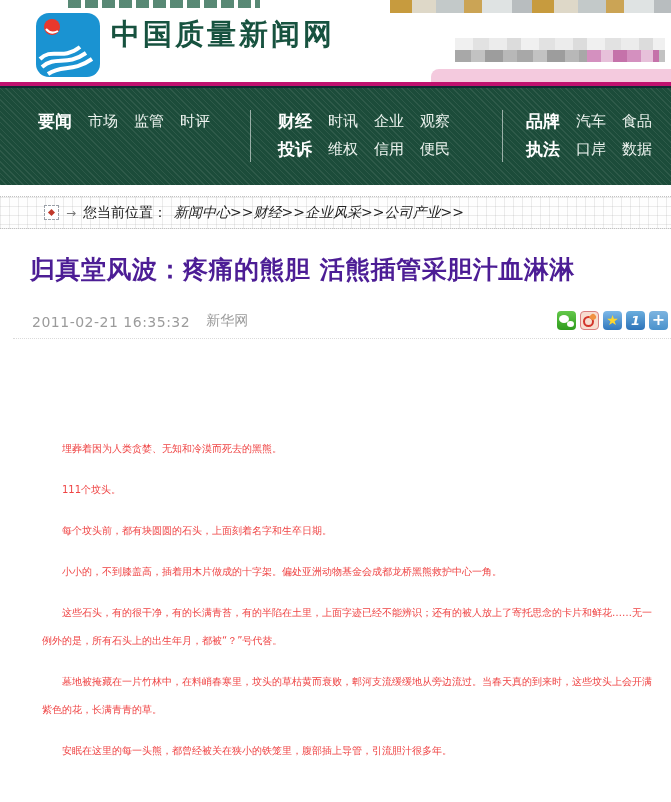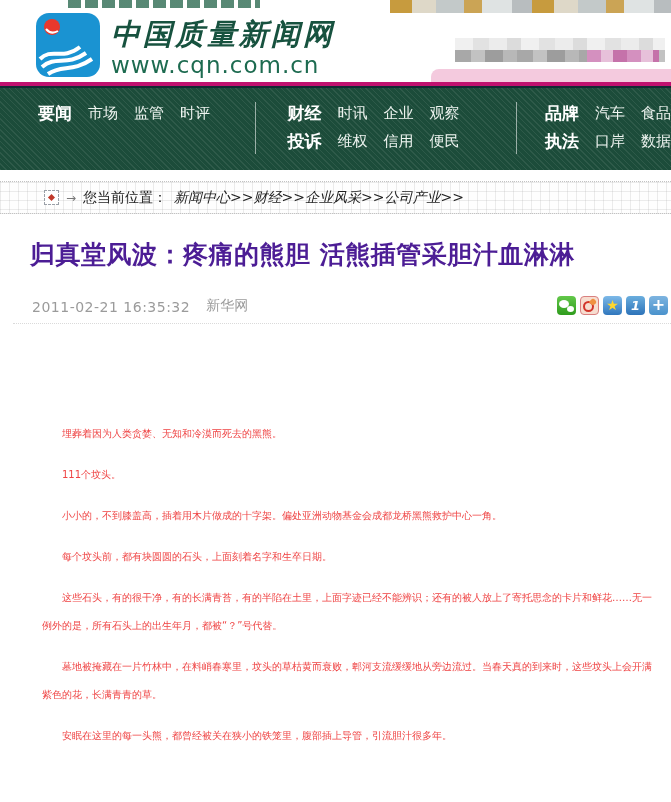--- a/index.html
+++ b/index.html
@@ -13,36 +13,35 @@
     position:absolute;left:68px;top:0;width:192px;height:8px;opacity:.8;
     background:repeating-linear-gradient(90deg,#2e6b52 0 13px,#fff 13px 17px);
   }
   .top-banner{
     position:absolute;right:0;top:0;width:281px;height:13px;
     background:repeating-linear-gradient(90deg,#c79b3e 0 22px,#ded8c8 22px 46px,#c3c9c9 46px 74px,#cba455 74px 92px,#dfe3e3 92px 122px,#b8bdbf 122px 142px);
   }
   .logo-wrap{position:absolute;left:36px;top:13px;display:flex;align-items:flex-start;}
   .logo-icon{width:64px;height:64px;display:block;}
   .logo-text{margin-left:11px;}
-  .site-name{font-size:29px;font-weight:bold;color:#17523f;letter-spacing:3px;line-height:36px;margin-top:3px;white-space:nowrap;font-style:italic;}
+  .site-name{font-size:29px;font-weight:bold;color:#17523f;letter-spacing:3px;line-height:36px;margin-top:3px;white-space:nowrap;}
   .site-url{font-size:23px;color:#1d6b50;line-height:26px;letter-spacing:1px;}
   .header-ad{position:absolute;left:455px;top:38px;width:210px;}
   .header-ad .r1{height:12px;background:repeating-linear-gradient(90deg,#f0f0f0 0 18px,#e2e2e2 18px 34px,#ececec 34px 52px,#dcdcdc 52px 66px);}
   .header-ad .r2{height:12px;position:relative;background:repeating-linear-gradient(90deg,#a8a8a8 0 16px,#c2c2c2 16px 30px,#9d9d9d 30px 48px,#b8b8b8 48px 62px);}
   .header-ad .r2::after{content:"";position:absolute;right:6px;top:0;width:72px;height:12px;
     background:repeating-linear-gradient(90deg,#d490bf 0 14px,#e7c0da 14px 26px,#c572aa 26px 40px);}
   .pink-strip{position:absolute;right:0;top:69px;width:240px;height:13px;background:#f4cade;border-radius:8px 0 0 0;}
   .magenta-line{height:4px;background:#c0116f;}
   
   .topnav{
-    height:84px;box-sizing:border-box;display:flex;
-    padding:13px 0 0 38px;border-top:2px solid #122b33;
+    height:99px;box-sizing:border-box;display:flex;
+    padding:21px 0 0 38px;border-top:2px solid #122b33;
     background-color:#1c4c3a;
     background-image:repeating-linear-gradient(45deg,rgba(255,255,255,.08) 0 1px,transparent 1px 4px);
-    justify-content:space-between;
   }
   .nav-group{display:flex;flex-direction:column;gap:3px;}
   .nav-row{display:flex;align-items:center;gap:16px;height:25px;white-space:nowrap;}
   .nav-lead{font-weight:bold;font-size:17px;color:#ffffff;cursor:pointer;}
   .nav-item{font-size:15px;color:#eef4f0;cursor:pointer;}
   .g1{width:212px;}
   .g2{width:224px;padding-left:27px;box-sizing:border-box;width:251px;}
   .g3{padding-left:23px;}
   .nav-divider{width:1px;height:52px;background:rgba(255,255,255,.55);margin-top:1px;}
   
@@ -95,21 +94,20 @@
     <svg class="logo-icon" viewBox="0 0 64 64" xmlns="http://www.w3.org/2000/svg">
       <rect x="0" y="0" width="64" height="64" rx="13" fill="#1a93d2"></rect>
       <circle cx="16" cy="14" r="8" fill="#e8382d"></circle>
       <path d="M10,16 q5,6 12,2" stroke="#fff" stroke-width="2" fill="none"></path>
       <path d="M4,46 C16,34 26,48 44,34" stroke="#fff" stroke-width="4" fill="none"></path>
       <path d="M6,54 C20,42 30,54 50,40" stroke="#fff" stroke-width="4" fill="none"></path>
       <path d="M12,61 C26,51 36,60 56,46" stroke="#fff" stroke-width="4" fill="none"></path>
     </svg>
     <div class="logo-text">
       <div class="site-name">中国质量新闻网</div>
-      <div class="site-url">www.cqn.com.cn</div>
     </div>
   </div>
 
   <div class="header-ad">
     <div class="r1"></div>
     <div class="r2"></div>
   </div>
   <div class="pink-strip"></div>
 </div>
 
@@ -175,19 +173,19 @@
       <span class="si si-more"></span>
     </span>
   </div>
 
   <div class="dotted-sep"></div>
   <div class="image-gap"></div>
 
   <div class="body-text">
     <p>埋葬着因为人类贪婪、无知和冷漠而死去的黑熊。</p>
     <p>111个坟头。</p>
+    <p>每个坟头前，都有块圆圆的石头，上面刻着名字和生卒日期。</p>
     <p>小小的，不到膝盖高，插着用木片做成的十字架。偏处亚洲动物基金会成都龙桥黑熊救护中心一角。</p>
-    <p>每个坟头前，都有块圆圆的石头，上面刻着名字和生卒日期。</p>
     <p>这些石头，有的很干净，有的长满青苔，有的半陷在土里，上面字迹已经不能辨识；还有的被人放上了寄托思念的卡片和鲜花……无一例外的是，所有石头上的出生年月，都被“？”号代替。</p>
     <p>墓地被掩藏在一片竹林中，在料峭春寒里，坟头的草枯黄而衰败，郫河支流缓缓地从旁边流过。当春天真的到来时，这些坟头上会开满紫色的花，长满青青的草。</p>
     <p>安眠在这里的每一头熊，都曾经被关在狭小的铁笼里，腹部插上导管，引流胆汁很多年。</p>
   </div>
 </div>
 
 </body></html>

